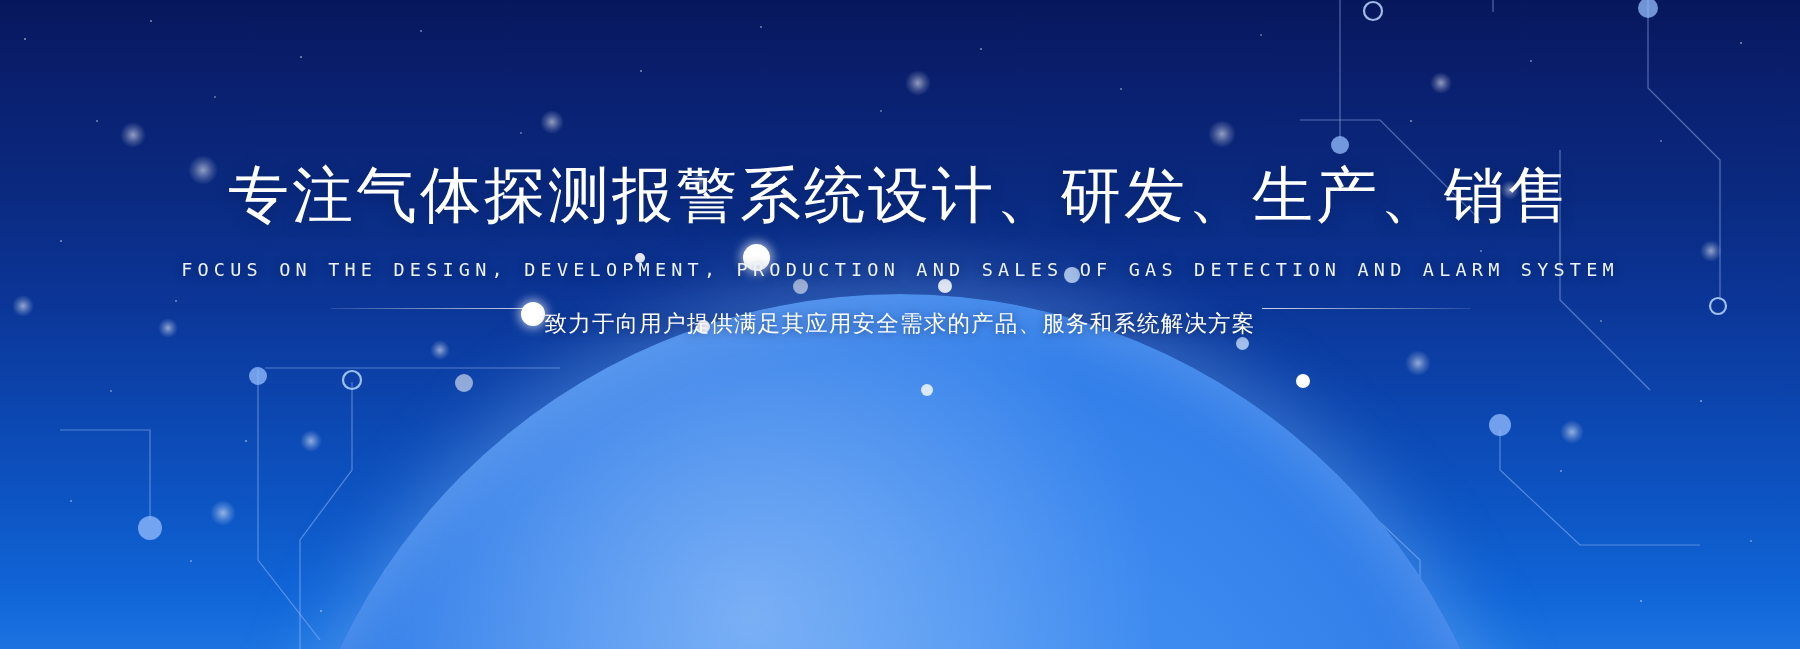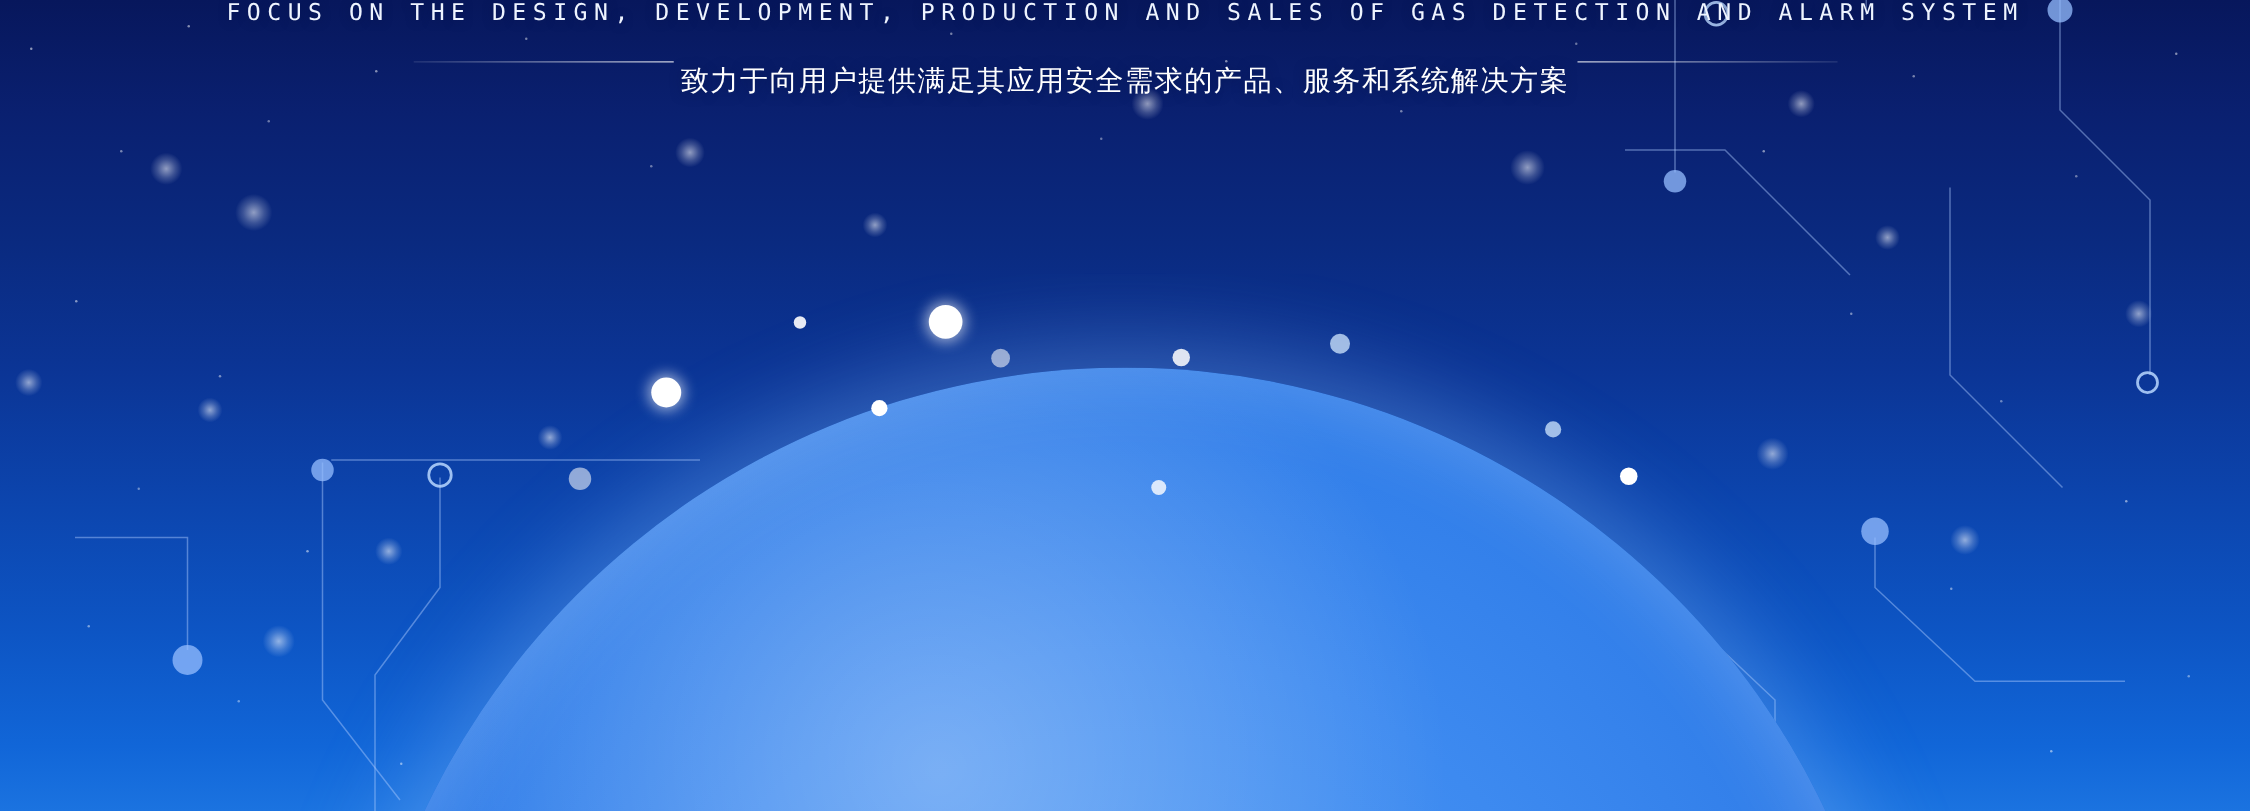--- a/index.html
+++ b/index.html
@@ -58,21 +58,21 @@
     font-size:61px;
     line-height:1.05;
     color:#ffffff;
     letter-spacing:3px;
     font-weight:400;
     text-shadow:0 2px 14px rgba(0,30,90,.55);
     white-space:nowrap;
   }
 
   .subline{
-    margin-top:0;
+    margin-top:32px;
     font-family:"DejaVu Sans Mono","Liberation Mono", monospace;
     font-size:18.5px;
     letter-spacing:5.2px;
     color:#eef4ff;
     font-weight:400;
     white-space:nowrap;
     text-shadow:0 1px 8px rgba(0,20,70,.5);
   }
 
   .tagwrap{
@@ -279,20 +279,21 @@
     <div class="node" style="left:1296px;top:155px; width:14px;height:14px;"></div>
     <div class="node dim" style="left:1064px;top:48px;  width:16px;height:16px;"></div>
     <div class="node" style="left:635px; top:34px;  width:10px;height:10px;opacity:.9"></div>
     <div class="node dim" style="left:1236px;top:118px; width:13px;height:13px;"></div>
     <div class="node soft" style="left:455px; top:155px; width:18px;height:18px;"></div>
     <div class="node" style="left:921px; top:165px; width:12px;height:12px;opacity:.8"></div>
   </div>
 
   <div class="content">
 
+    <h1 class="headline">专注气体探测报警系统设计、研发、生产、销售</h1>
 
     <div class="subline">FOCUS ON THE DESIGN, DEVELOPMENT, PRODUCTION AND SALES OF GAS DETECTION AND ALARM SYSTEM</div>
 
     <div class="tagwrap">
       <span class="rule"></span>
       <span class="tagline">致力于向用户提供满足其应用安全需求的产品、服务和系统解决方案</span>
       <span class="rule right"></span>
     </div>
 
   </div>

